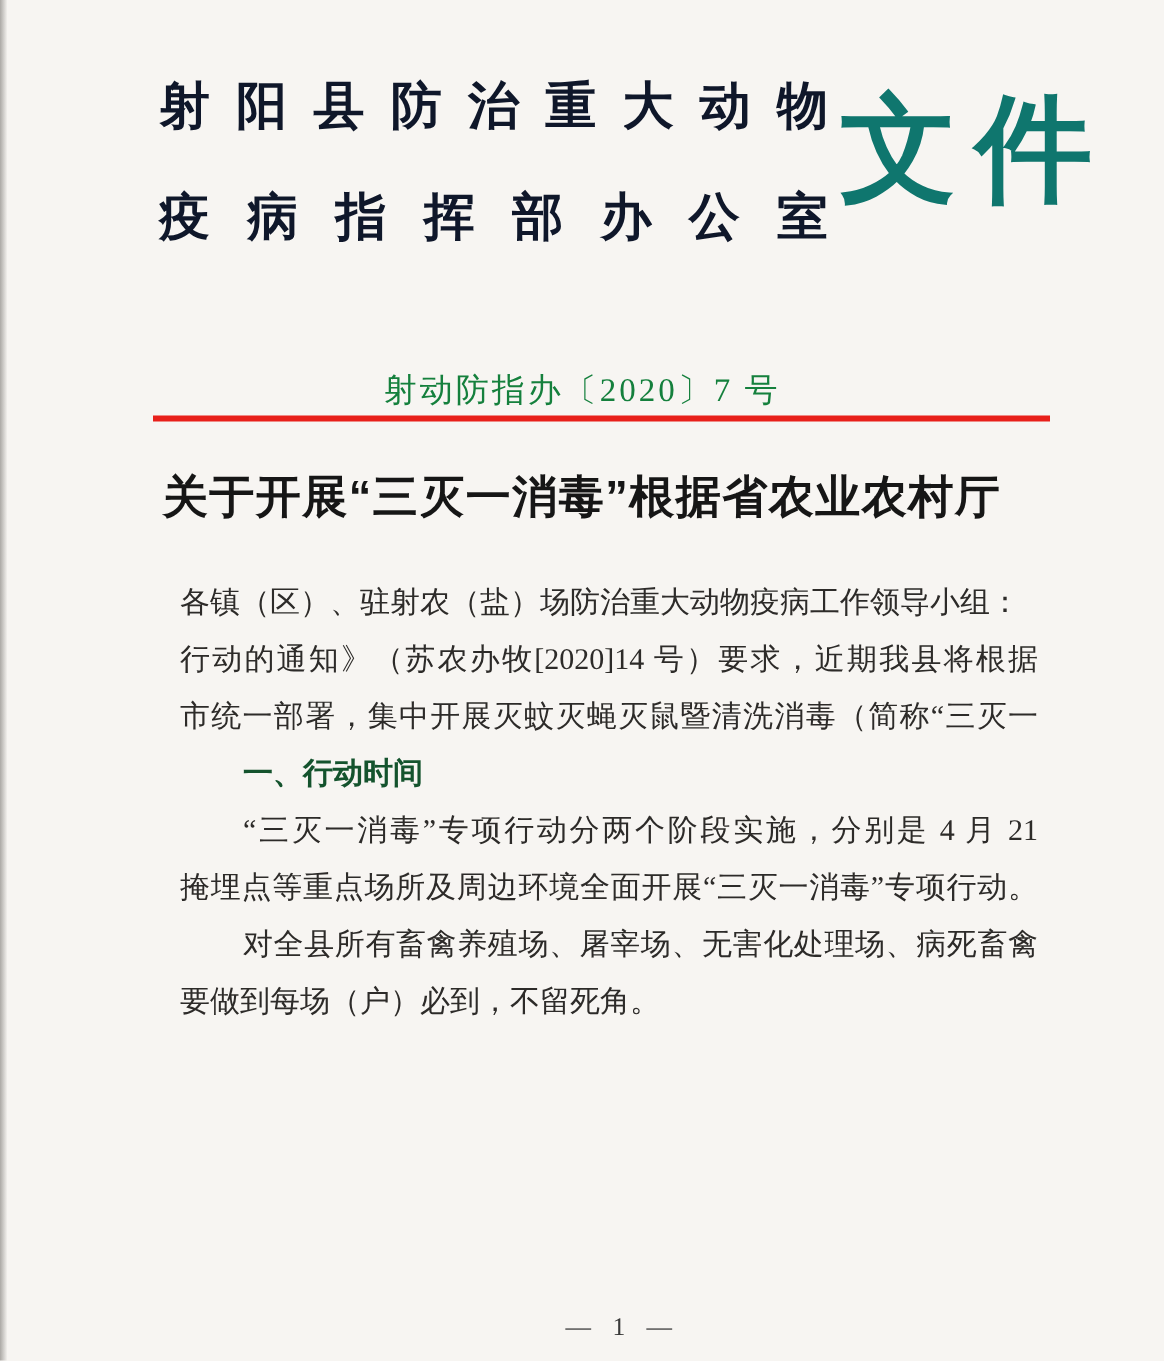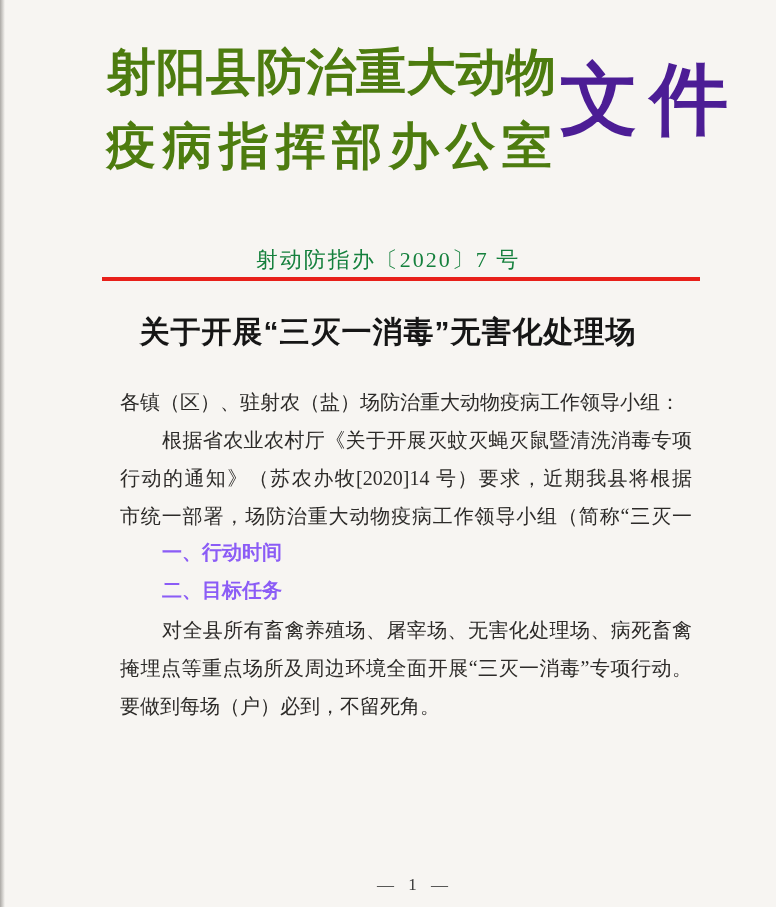--- a/index.html
+++ b/index.html
@@ -14,30 +14,30 @@
 
   
   .scan-edge {
     position: absolute; left: 0; top: 0; bottom: 0; width: 5px;
     background: linear-gradient(to right, rgba(110,107,103,0.55), rgba(110,107,103,0.0));
   }
 
   
   .org-name {
     position: absolute; left: 106px; top: 35px; width: 446px;
-    color: #4d7c0f;
+    color: #0f172a;
     font-weight: bold;
-    font-size: 50px;
+    font-size: 34px;
     line-height: 74px;
     text-align: justify;
   }
   .org-line { width: 100%; text-align: justify; text-align-last: justify; white-space: nowrap; }
   .doc-type {
     position: absolute; left: 560px; top: 56px;
-    color: #4c1d95;
+    color: #0f766e;
     font-weight: bold;
     font-size: 78px;
     line-height: 88px;
     letter-spacing: 12px;
     white-space: nowrap;
     font-family: Liberation Serif, serif;
   }
 
   .doc-number {
     position: absolute; left: 0; top: 246px; width: 776px;
@@ -73,23 +73,23 @@
     white-space: nowrap;
   }
   .line.indent { padding-left: 42px; }
   .line.full {
     white-space: normal;
     text-align: justify;
     text-align-last: justify;
     overflow: hidden;
   }
   .line.heading {
-    font-family: Liberation Mono, monospace;
+    font-family: Liberation Sans, sans-serif;
     font-weight: bold;
-    color: #8b5cf6;
+    color: #14532d;
   }
 
   .footer {
     position: absolute; left: 55px; top: 874px; width: 720px;
     text-align: center;
     font-size: 17px; line-height: 22px;
     color: #3a3a3a;
     letter-spacing: 5px;
   }
 </style>
@@ -105,29 +105,28 @@
       <div class="org-line">射阳县防治重大动物</div>
       <div class="org-line">疫病指挥部办公室</div>
     </div>
     <div class="doc-type">文件</div>
   </div>
 
   <div class="doc-number">射动防指办〔2020〕7 号</div>
 
   <div class="red-line"></div>
 
-  <div class="title">关于开展“三灭一消毒”无害化处理场</div>
+  <div class="title">关于开展“三灭一消毒”根据省农业农村厅</div>
 
   <div class="body-block">
     <div class="line">各镇（区）、驻射农（盐）场防治重大动物疫病工作领导小组：</div>
-    <div class="line indent full">根据省农业农村厅《关于开展灭蚊灭蝇灭鼠暨清洗消毒专项</div>
     <div class="line full">行动的通知》（苏农办牧[2020]14 号）要求，近期我县将根据省、</div>
-    <div class="line full">市统一部署，场防治重大动物疫病工作领导小组（简称“三灭一</div>
+    <div class="line full">市统一部署，集中开展灭蚊灭蝇灭鼠暨清洗消毒（简称“三灭一</div>
     <div class="line indent heading">一、行动时间</div>
-    <div class="line indent heading">二、目标任务</div>
+    <div class="line indent full">“三灭一消毒”专项行动分两个阶段实施，分别是 4 月 21</div>
+    <div class="line full">掩埋点等重点场所及周边环境全面开展“三灭一消毒”专项行动。</div>
     <div class="line indent full">对全县所有畜禽养殖场、屠宰场、无害化处理场、病死畜禽</div>
-    <div class="line full">掩埋点等重点场所及周边环境全面开展“三灭一消毒”专项行动。</div>
     <div class="line">要做到每场（户）必到，不留死角。</div>
   </div>
 
   <div class="footer">— 1 —</div>
 
 </div>
 
 </body></html>

